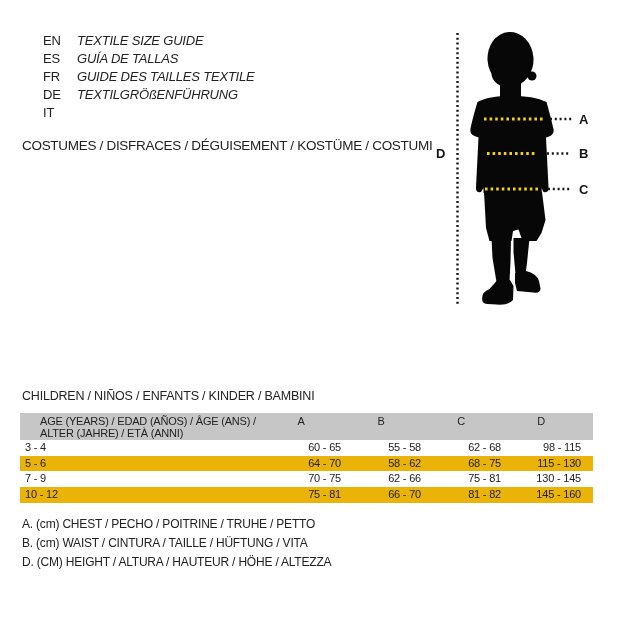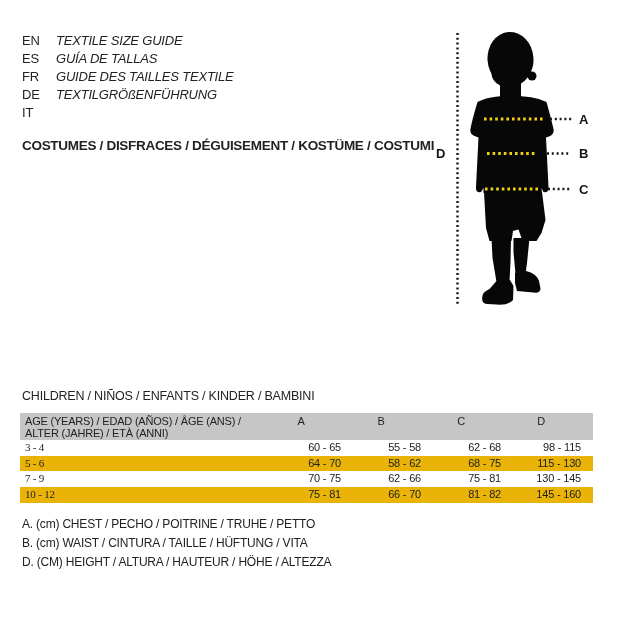--- a/index.html
+++ b/index.html
@@ -8,44 +8,44 @@
     width:620px;height:620px;
     background:#ffffff;
     font-family:"Liberation Sans","DejaVu Sans",sans-serif;
     color:#222222;
     letter-spacing:-0.2px;
     overflow:hidden;
   }
   
   .lang-list{position:absolute;left:22px;top:32px;}
   .lang-row{display:flex;font-size:13px;line-height:18px;font-weight:500;}
-  .lang-code{width:34px;flex:0 0 34px;}
+  .lang-code{width:34px;flex:0 0 34px;margin-left:21px;}
   .lang-label{white-space:nowrap;font-style:italic;}
   .category{
     position:absolute;left:22px;top:138px;
-    font-size:13.5px;font-weight:bold;white-space:nowrap;letter-spacing:-0.3px;
+    font-size:13.5px;font-weight:normal;white-space:nowrap;letter-spacing:-0.3px;
   }
   
   .figure{position:absolute;left:430px;top:25px;width:170px;height:290px;}
   .figure text{
     font-family:"Liberation Sans","DejaVu Sans",sans-serif;
     font-size:13px;font-weight:bold;fill:#151515;
   }
   
   .section-title{
     position:absolute;left:22px;top:389px;
     font-size:12.5px;font-weight:500;white-space:nowrap;
   }
   .size-table{position:absolute;left:20px;top:413px;width:573px;font-size:11px;}
   .t-row{display:grid;grid-template-columns:241px 80px 80px 80px 80px;padding-right:12px;box-sizing:border-box;}
   .t-head{background:#c6c6c6;height:27px;padding-top:2px;}
-  .t-head .age-th{padding-left:5px;line-height:12.3px;}
+  .t-head .age-th{padding-left:20px;line-height:12.3px;}
   .t-head .col-th{text-align:center;line-height:12.3px;}
   .t-data{height:15.7px;line-height:15.7px;}
-  .t-data .age-td{padding-left:5px;font-family:Liberation Serif, serif;}
+  .t-data .age-td{padding-left:5px;}
   .t-data .num-td{text-align:right;}
   .t-data.stripe{background:#eab308;}
   
   .legend{position:absolute;left:22px;top:515px;}
   .legend-item{font-size:12px;line-height:18.8px;white-space:nowrap;font-weight:400;}
 </style>
 </head>
 <body>
 
 <div class="page">

